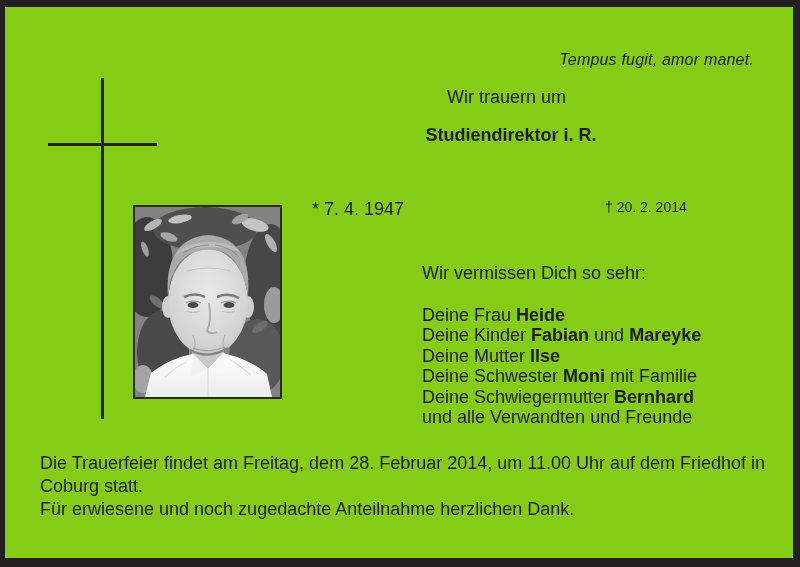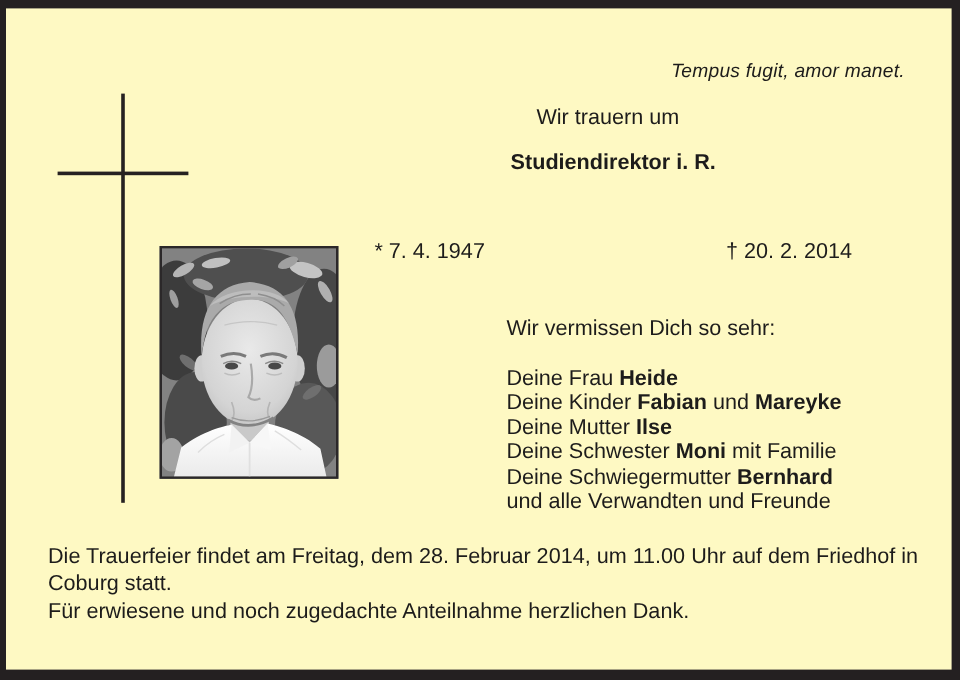--- a/index.html
+++ b/index.html
@@ -9,21 +9,21 @@
   }
   .card{
     position:relative;
     width:800px;height:567px;
     background:#242021;
     overflow:hidden;
   }
   .paper{
     position:absolute;
     left:5px;top:7px;right:7px;bottom:9px;
-    background:#fef9c3;
+    background:#84cc16;
   }
   .abs{position:absolute;}
   .txt{color:#1d1c1b;}
   .motto{
     top:44px;right:39px;
     font-size:16px;font-style:italic;
     letter-spacing:0.2px;
   }
   .intro{
     left:442px;top:80px;
@@ -39,21 +39,21 @@
     font-weight:400;
     letter-spacing:0px;
     white-space:nowrap;
   }
   .deceased-title{
     margin-top:2px;
     font-size:18px;
     font-weight:bold;
   }
   .birth-date{left:307px;top:192px;font-size:18px;}
-  .death-date{left:600px;top:192px;font-size:18px;}
+  .death-date{left:600px;top:192px;font-size:14px;}
   .cross-v{left:96px;top:71px;width:3px;height:341px;background:#262222;}
   .cross-h{left:43px;top:136px;width:109px;height:3px;background:#262222;}
   .photo{
     left:128px;top:198px;width:149px;height:194px;
     border:2px solid #2b2829;
     box-sizing:border-box;
     background:#777;
   }
   .photo svg{display:block;width:100%;height:100%;}
   .memorial{left:417px;top:256px;width:340px;}

